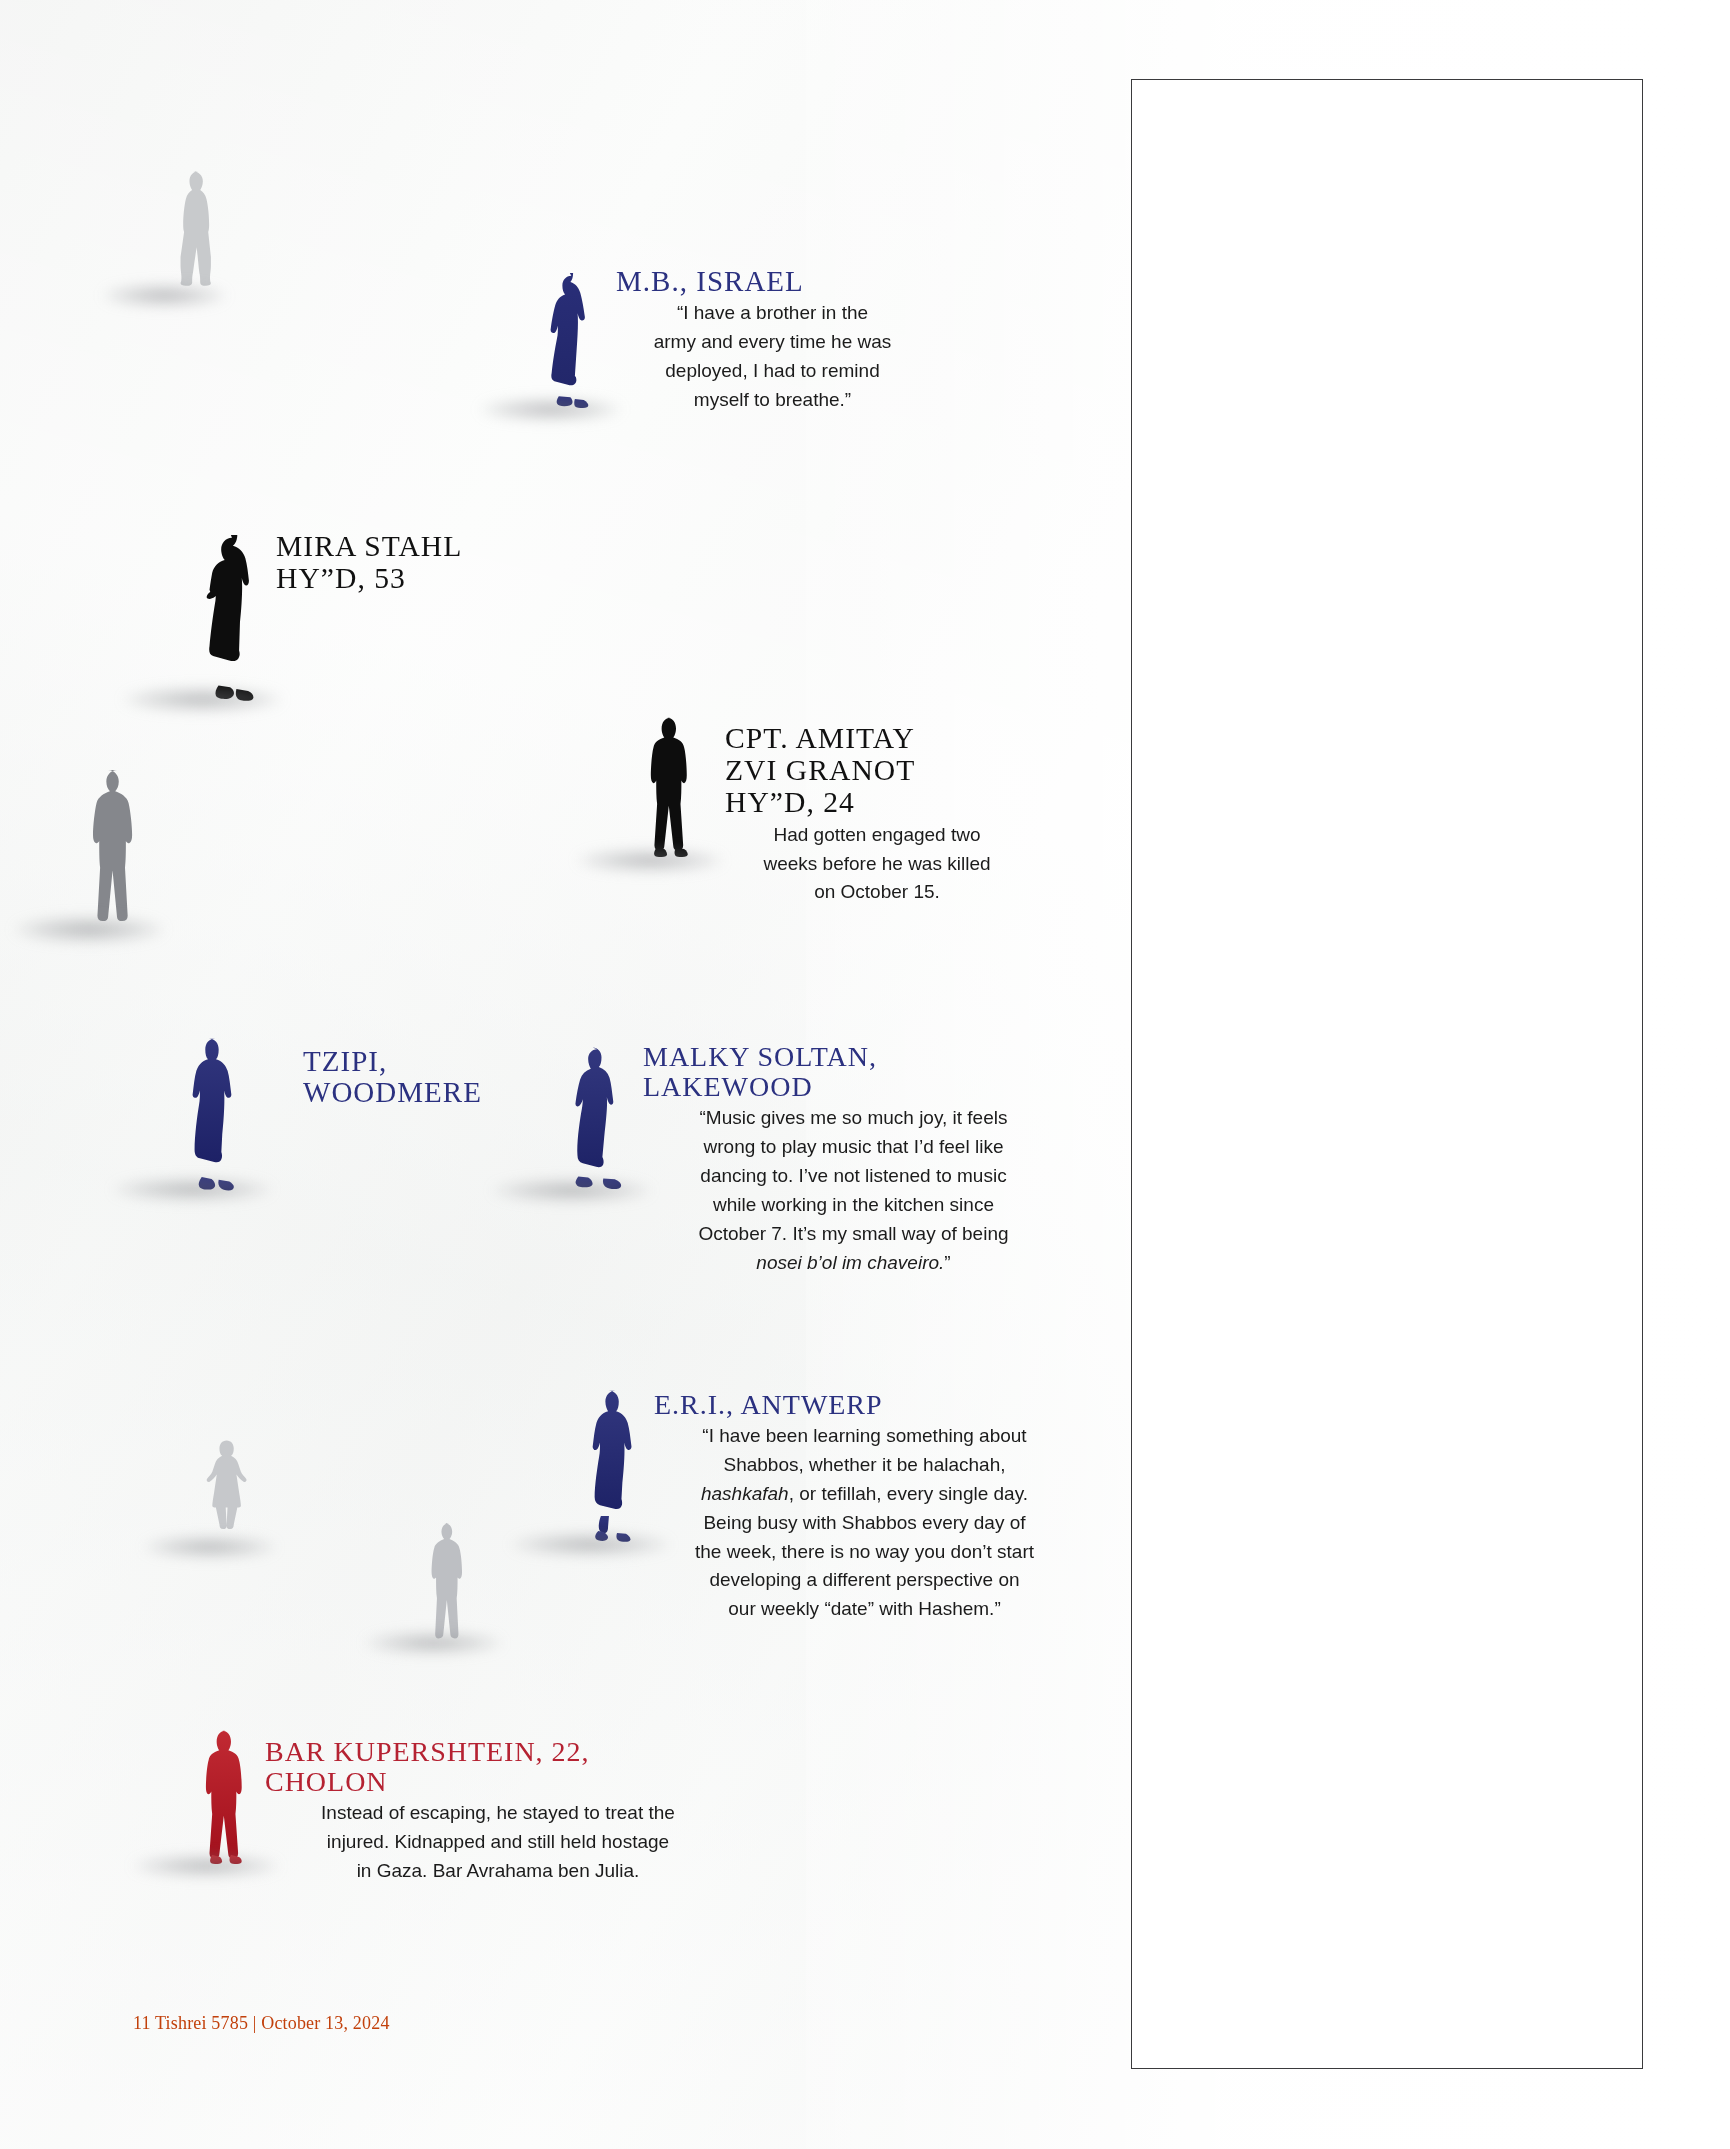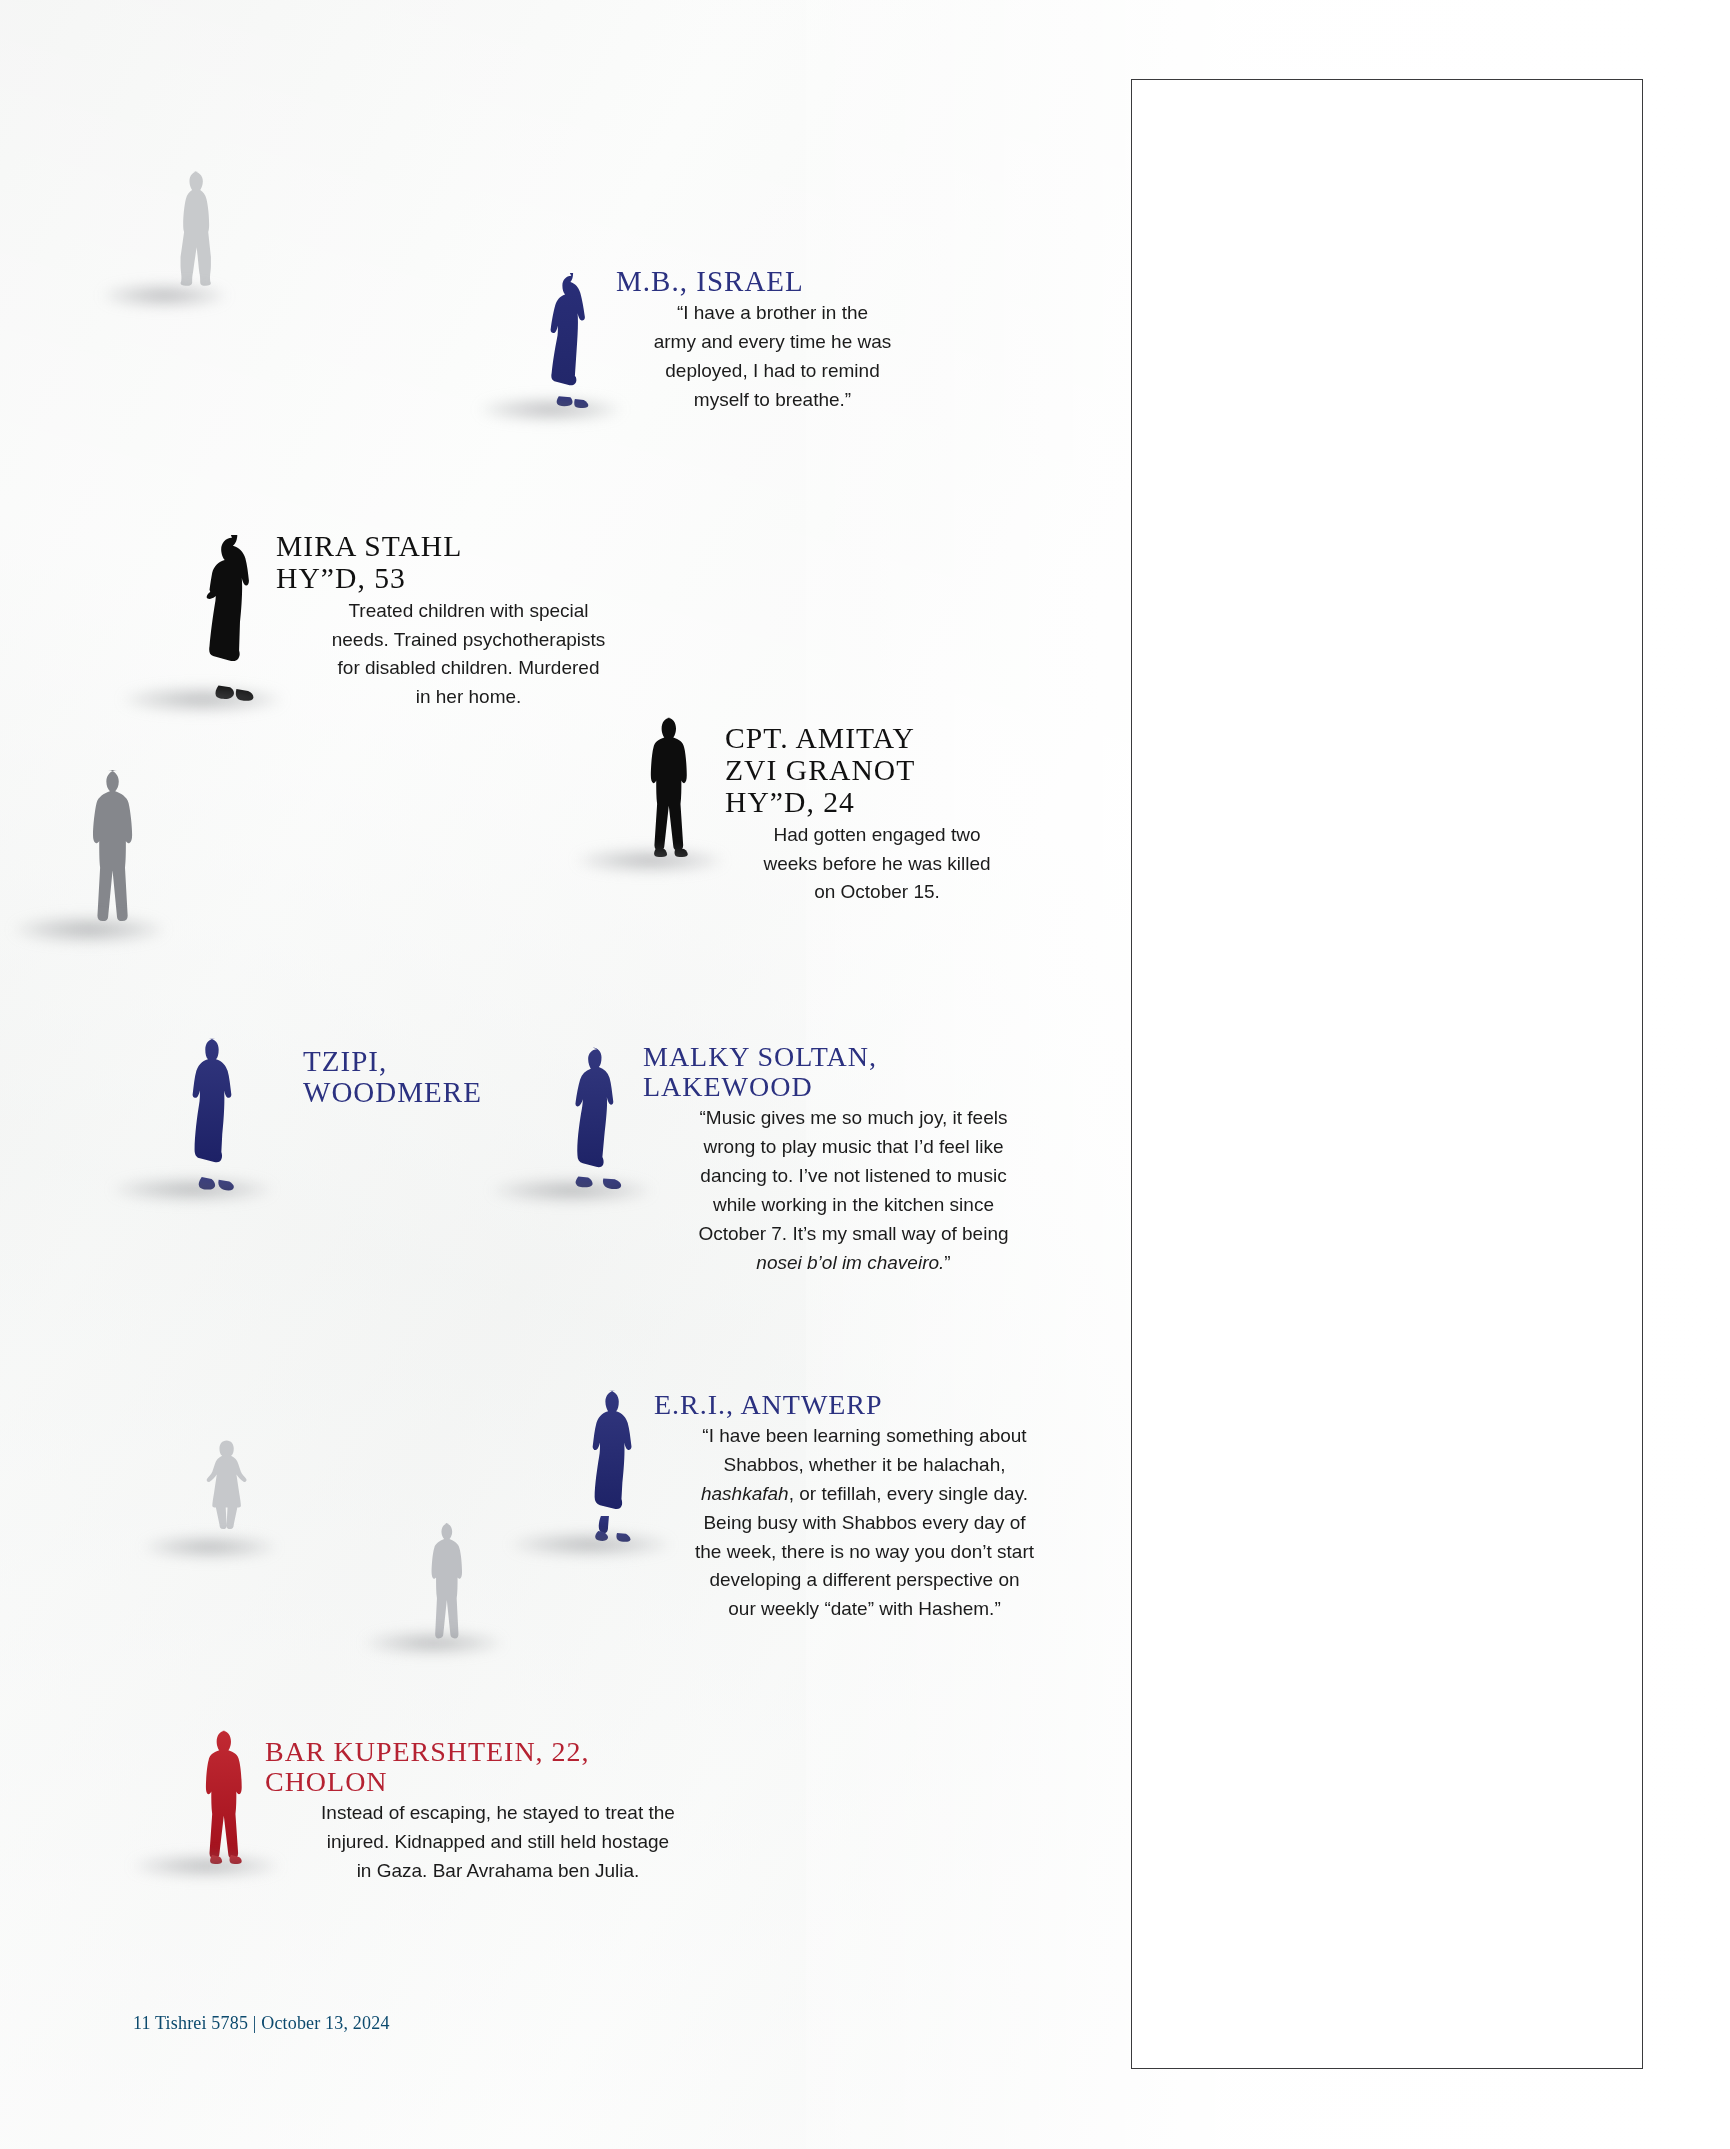--- a/index.html
+++ b/index.html
@@ -86,21 +86,21 @@
   }
 
   
   #footer-date {
     position: absolute;
     left: 133px;
     top: 2013px;
     font-family: "Liberation Serif", serif;
     font-size: 18px;
     letter-spacing: 0.01em;
-    color: #0c4a6e;
+    color: #c2410c;
     white-space: pre;
   }
 </style>
 </head>
 <body>
 
 <div id="page">
 
   <div id="bg-wash"></div>
   <div id="bg-wash-2"></div>
@@ -173,24 +173,20 @@
         <path d="M31 3c-7 0-12 6-12 13 0 5 2 10 4 12-7 2-12 7-14 14-1 5-2 12-3 19 1 3 2 6 4 7 2 1 3-1 3-4 0 4 0 9-1 13-2 12-5 34-6 47-1 6 0 10 4 11l18 5c4 1 8 1 10-2 2-3 2-6 1-9l1-32c2-18 3-38 2-49 1 4 2 7 4 8 2 1 4-1 4-5-1-8-2-18-4-25-2-7-7-12-14-14 3-2 5-7 5-12 0-7-5-13-12-13z"></path>
         <path d="M13 60c-3 1-6 3-8 5-2 2-3 5-1 6 2 1 5 0 8-2l4-3z"></path>
         <path d="M16 168c-3 4-4 8-3 11 1 3 5 4 10 4 6 0 9-2 10-5 1-3-1-6-4-8z"></path>
         <path d="M36 172c-1 4-1 8 1 10 2 3 6 3 11 3 5 0 7-2 7-4 0-3-2-5-6-7z"></path>
       </g>
     </svg>
   </div>
   <div class="entry" style="left:276px; top:531px; width:385px;">
     <div class="entry-name black" style="font-size:29.6px;">MIRA STAHL
 HY”D, 53</div>
-    <div class="entry-body">Treated children with special
-needs. Trained psychotherapists
-for disabled children. Murdered
-in her home.</div>
   </div>
 
   <div class="figure-wrap" style="left:648px; top:715px;">
     <div class="shadow" style="left:-72px; top:134px; width:148px; height:23px;"></div>
     <svg width="47" height="142" viewBox="0 0 52 158">
       <g fill="#0d0d0d">
         <path d="M25 3c-6 0-10 5-10 12 0 5 2 9 3 10-6 2-11 5-12 11-2 7-3 23-3 31 0 5 1 8 3 9 1 0 2-1 3-3 0 9 0 19 1 26l-3 46c0 4 2 6 5 6 4 0 6-2 6-5l5-45 5 45c0 3 2 5 6 5 3 0 5-2 5-6l-3-46c1-7 1-17 1-26 1 2 2 3 3 3 2-1 3-4 3-9 0-8-1-24-3-31-1-6-6-9-12-11 1-1 3-5 3-10 0-7-4-12-10-12z"></path>
         <path d="M9 148c-2 3-3 6-2 8 1 2 4 2 8 2 4 0 6-1 6-3 0-2-1-4-3-6z"></path>
         <path d="M31 148c-2 3-2 6-1 8 1 2 4 2 8 2 4 0 6-1 6-3 0-2-1-4-4-6z"></path>
       </g>

